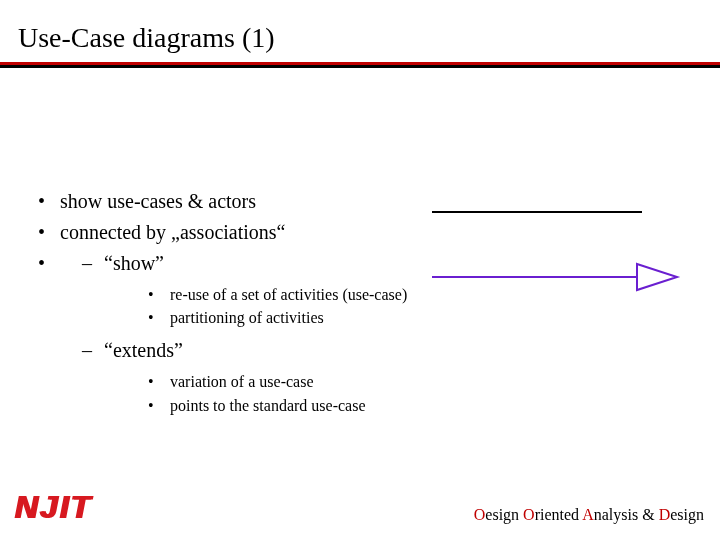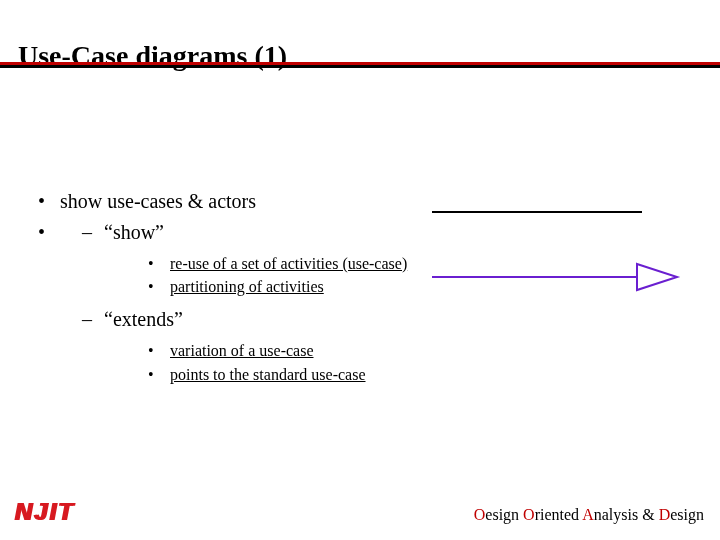--- a/index.html
+++ b/index.html
@@ -1,50 +1,51 @@
 <!DOCTYPE html>
 <html><head>
 <meta charset="utf-8">
 <style>
   * { margin: 0; padding: 0; box-sizing: border-box; }
   html, body { width: 720px; height: 540px; font-family: "Times New Roman", Times, serif; background: #fff; color: #000; }
   .slide { position: relative; width: 720px; height: 540px; }
-  .title { position: absolute; top: 40px; left: 18px; font-size: 28px; font-weight: bold; }
+  .title { position: absolute; top: 22px; left: 18px; font-size: 28px; font-weight: normal; }
   .rule { position: absolute; top: 62px; left: 0; width: 720px; height: 6px; }
   .rule .top { height: 3px; background: #c00000; }
   .rule .bot { height: 3px; background: #000; }
   .content { position: absolute; top: 164px; left: 38px; width: 640px; font-size: 20px; line-height: 1.35; }
   ul.level1 { list-style: none; margin-top: 24px; }
   ul.level1 > li { position: relative; padding-left: 22px; margin-bottom: 4px; }
   ul.level1 > li::before { content: "•"; position: absolute; left: 0; top: 0; }
   ul.level2 { list-style: none; margin-top: 2px; }
   ul.level2 > li { position: relative; padding-left: 44px; margin-bottom: 2px; }
   ul.level2 > li::before { content: "–"; position: absolute; left: 22px; top: 0; }
-  ul.level3 { list-style: none; margin-top: 6px; margin-bottom: 8px; text-decoration: underline; }
+  ul.level3 { list-style: none; margin-top: 6px; margin-bottom: 8px; }
   ul.level3 > li { position: relative; padding-left: 66px; font-size: 16px; line-height: 1.45; }
   ul.level3 > li::before { content: "•"; position: absolute; left: 44px; top: 0; }
   .diagram { position: absolute; left: 422px; top: 192px; width: 260px; height: 110px; }
-  .logo { position: absolute; left: 14px; bottom: 14px; font-family: Arial, Helvetica, sans-serif; font-weight: 900; font-size: 24px; letter-spacing: 2px; color: #d71920; font-style: italic; text-shadow: 2px 0 0 #d71920; }
+  .logo { position: absolute; left: 14px; bottom: 14px; font-family: Arial, Helvetica, sans-serif; font-weight: 900; font-size: 32px; letter-spacing: 2px; color: #d71920; font-style: italic; text-shadow: 2px 0 0 #d71920; }
   .footer { position: absolute; right: 16px; bottom: 16px; font-family: "Comic Sans MS", "Comic Sans", cursive; font-size: 16px; color: #000; }
   .footer .accent { color: #c00000; }
 </style>
 </head>
 <body>
 <div class="slide">
 
 <div class="title">Use-Case diagrams (1)</div>
 
 <div class="rule">
   <div class="top"></div>
   <div class="bot"></div>
 </div>
 
 <div class="content">
   <ul class="level1">
     <li><span>show use-cases &amp; actors</span></li>
+    <li><span>connected by „associations“</span></li>
     <li>
       <ul class="level2">
         <li><span>“show”</span>
           <ul class="level3">
             <li><span>re-use of a set of activities (use-case)</span></li>
             <li><span>partitioning of activities</span></li>
           </ul>
         </li>
         <li><span>“extends”</span>
           <ul class="level3">

